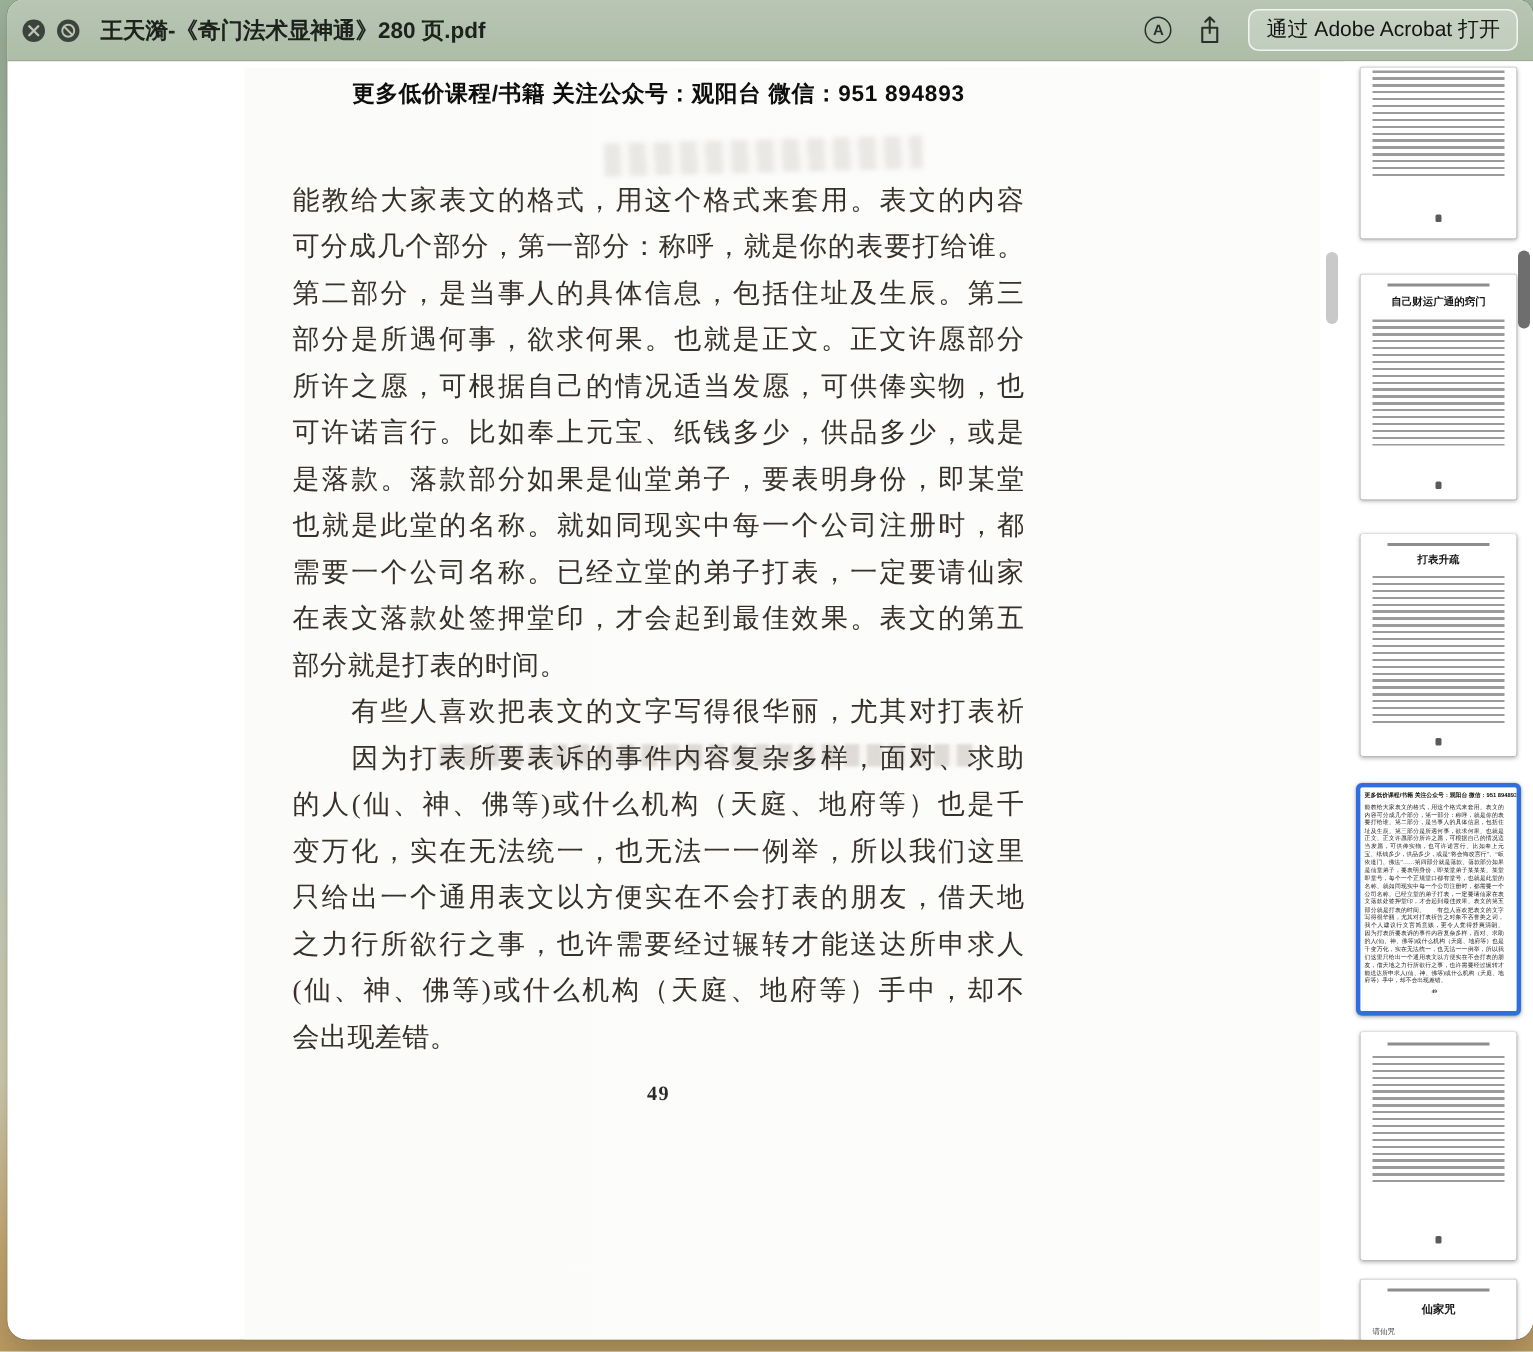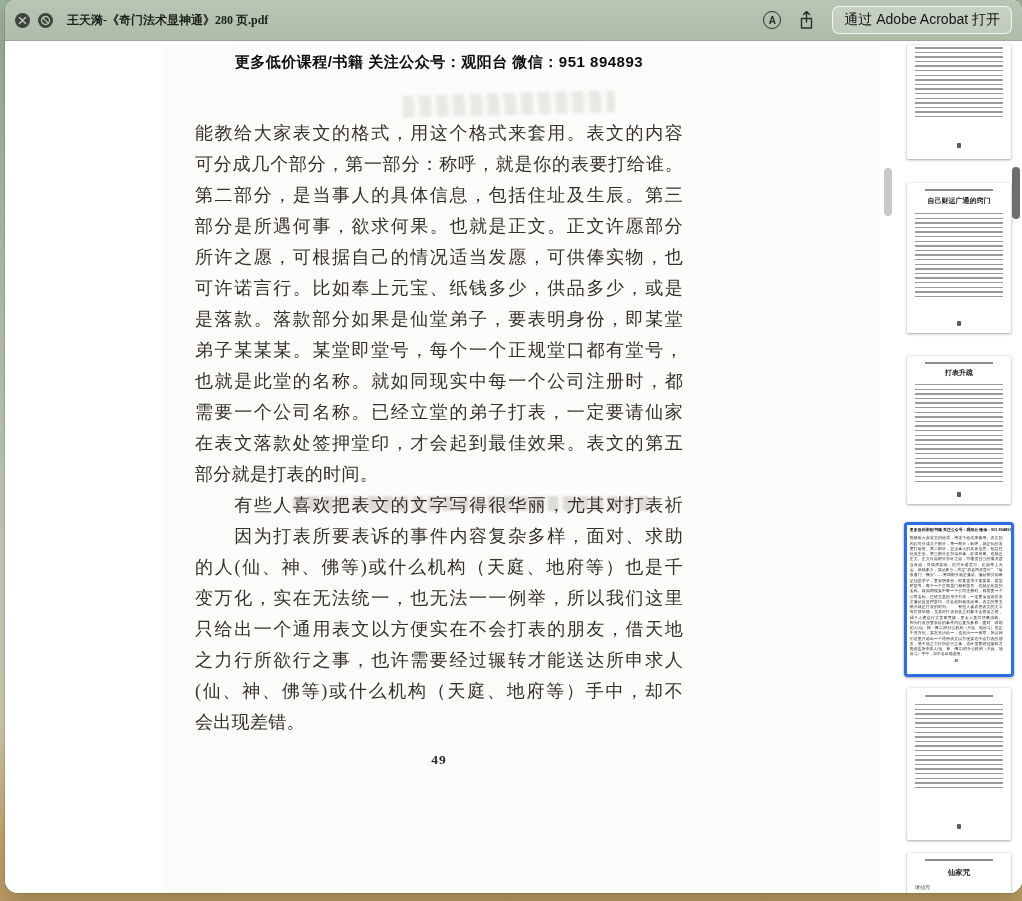--- a/index.html
+++ b/index.html
@@ -3,21 +3,21 @@
 <meta charset="utf-8">
 <style>
   * { margin:0; padding:0; box-sizing:border-box; }
   html,body { width:1022px; height:901px; overflow:hidden; font-family:"Liberation Sans", sans-serif; }
   .wallpaper { position:absolute; inset:0; background:linear-gradient(180deg,#9db29a 0%,#b6c6b0 30%,#ccd4c2 62%,#d6d2b4 80%,#c9aa72 93%,#bd9d63 100%); }
   .window { position:absolute; left:5px; top:0; right:0; bottom:8px; background:#ffffff; border-radius:10px 10px 13px 13px; overflow:hidden; box-shadow:0 0 0 0.5px rgba(0,0,0,.18), 0 10px 24px rgba(0,0,0,.22); }
 
   
   .toolbar { position:absolute; left:0; top:0; right:0; height:41px; background:linear-gradient(180deg,#b8c6b3,#adbda8); border-bottom:1px solid rgba(0,0,0,.14); display:flex; align-items:center; padding:0 10px; }
   .circle-btn { width:15px; height:15px; border-radius:50%; background:#3c423c; display:flex; align-items:center; justify-content:center; margin-right:8px; cursor:default; flex:0 0 auto; }
-  .win-title { margin-left:6px; font-size:12px; font-weight:600; color:#1d221d; white-space:nowrap;font-family:Liberation Serif, serif; }
+  .win-title { margin-left:6px; font-size:15px; font-weight:600; color:#1d221d; white-space:nowrap; }
   .tb-right { margin-left:auto; display:flex; align-items:center; gap:17px; }
   .circled-a { width:18px; height:18px; border:1.6px solid #2b2f2b; border-radius:50%; display:flex; align-items:center; justify-content:center; font-size:10px; font-weight:700; color:#2b2f2b; }
   .open-btn { padding:4px 11px; border:1px solid rgba(255,255,255,.78); background:rgba(255,255,255,.22); border-radius:7px; font-size:14px; color:#141414; white-space:nowrap; }
 
   
   .content { position:absolute; left:0; top:41px; right:0; bottom:0; background:#ffffff; }
 
   .page { position:absolute; left:158px; top:4px; width:717px; bottom:0; background:linear-gradient(90deg,#fbfbf9,#fcfcfb); }
   .page-content { position:absolute; left:32px; top:8px; width:488px; }
   .doc-header { font-size:15px; font-weight:700; letter-spacing:.5px; text-align:center; color:#0e0e0e; white-space:nowrap; }
@@ -100,21 +100,20 @@
         <div class="page-content">
           <div class="doc-header">更多低价课程/书籍  关注公众号：观阳台   微信：951 894893</div>
           <div class="body-block">
               <div class="body-line">能教给大家表文的格式，用这个格式来套用。表文的内容</div>
               <div class="body-line">可分成几个部分，第一部分：称呼，就是你的表要打给谁。</div>
               <div class="body-line">第二部分，是当事人的具体信息，包括住址及生辰。第三</div>
               <div class="body-line">部分是所遇何事，欲求何果。也就是正文。正文许愿部分</div>
               <div class="body-line">所许之愿，可根据自己的情况适当发愿，可供俸实物，也</div>
               <div class="body-line">可许诺言行。比如奉上元宝、纸钱多少，供品多少，或是</div>
               <div class="body-line">是落款。落款部分如果是仙堂弟子，要表明身份，即某堂</div>
-              <div class="body-line">弟子某某某。某堂即堂号，每个一个正规堂口都有堂号，</div>
               <div class="body-line">也就是此堂的名称。就如同现实中每一个公司注册时，都</div>
               <div class="body-line">需要一个公司名称。已经立堂的弟子打表，一定要请仙家</div>
               <div class="body-line">在表文落款处签押堂印，才会起到最佳效果。表文的第五</div>
               <div class="body-line para-end">部分就是打表的时间。</div>
               <div class="body-line">　　有些人喜欢把表文的文字写得很华丽，尤其对打表祈</div>
               <div class="body-line">　　因为打表所要表诉的事件内容复杂多样，面对、求助</div>
               <div class="body-line">的人(仙、神、佛等)或什么机构（天庭、地府等）也是千</div>
               <div class="body-line">变万化，实在无法统一，也无法一一例举，所以我们这里</div>
               <div class="body-line">只给出一个通用表文以方便实在不会打表的朋友，借天地</div>
               <div class="body-line">之力行所欲行之事，也许需要经过辗转才能送达所申求人</div>

